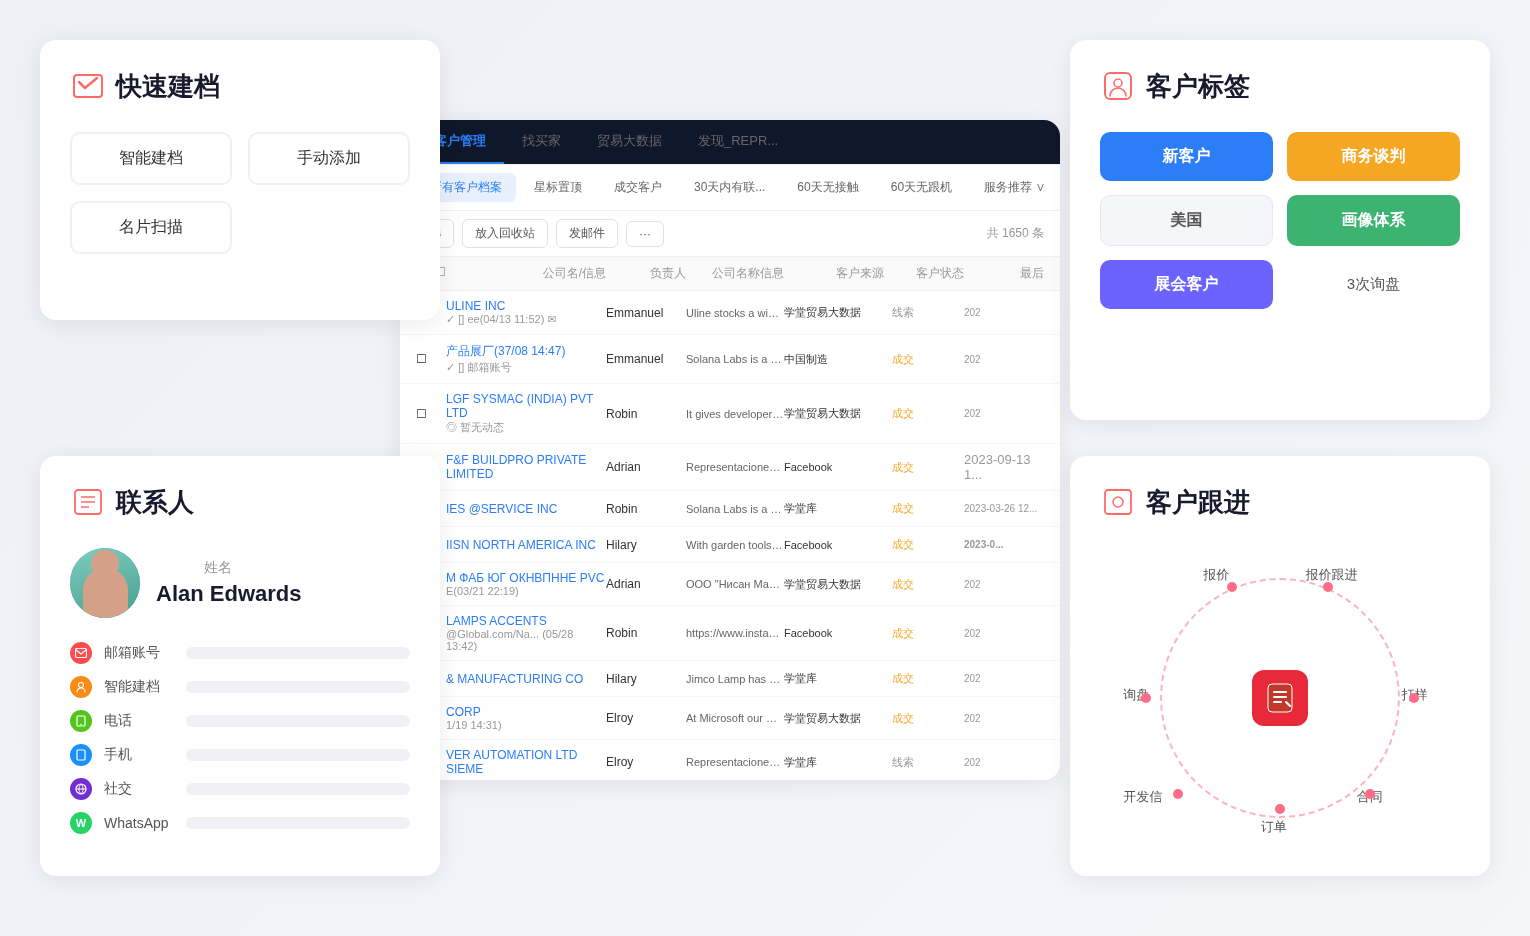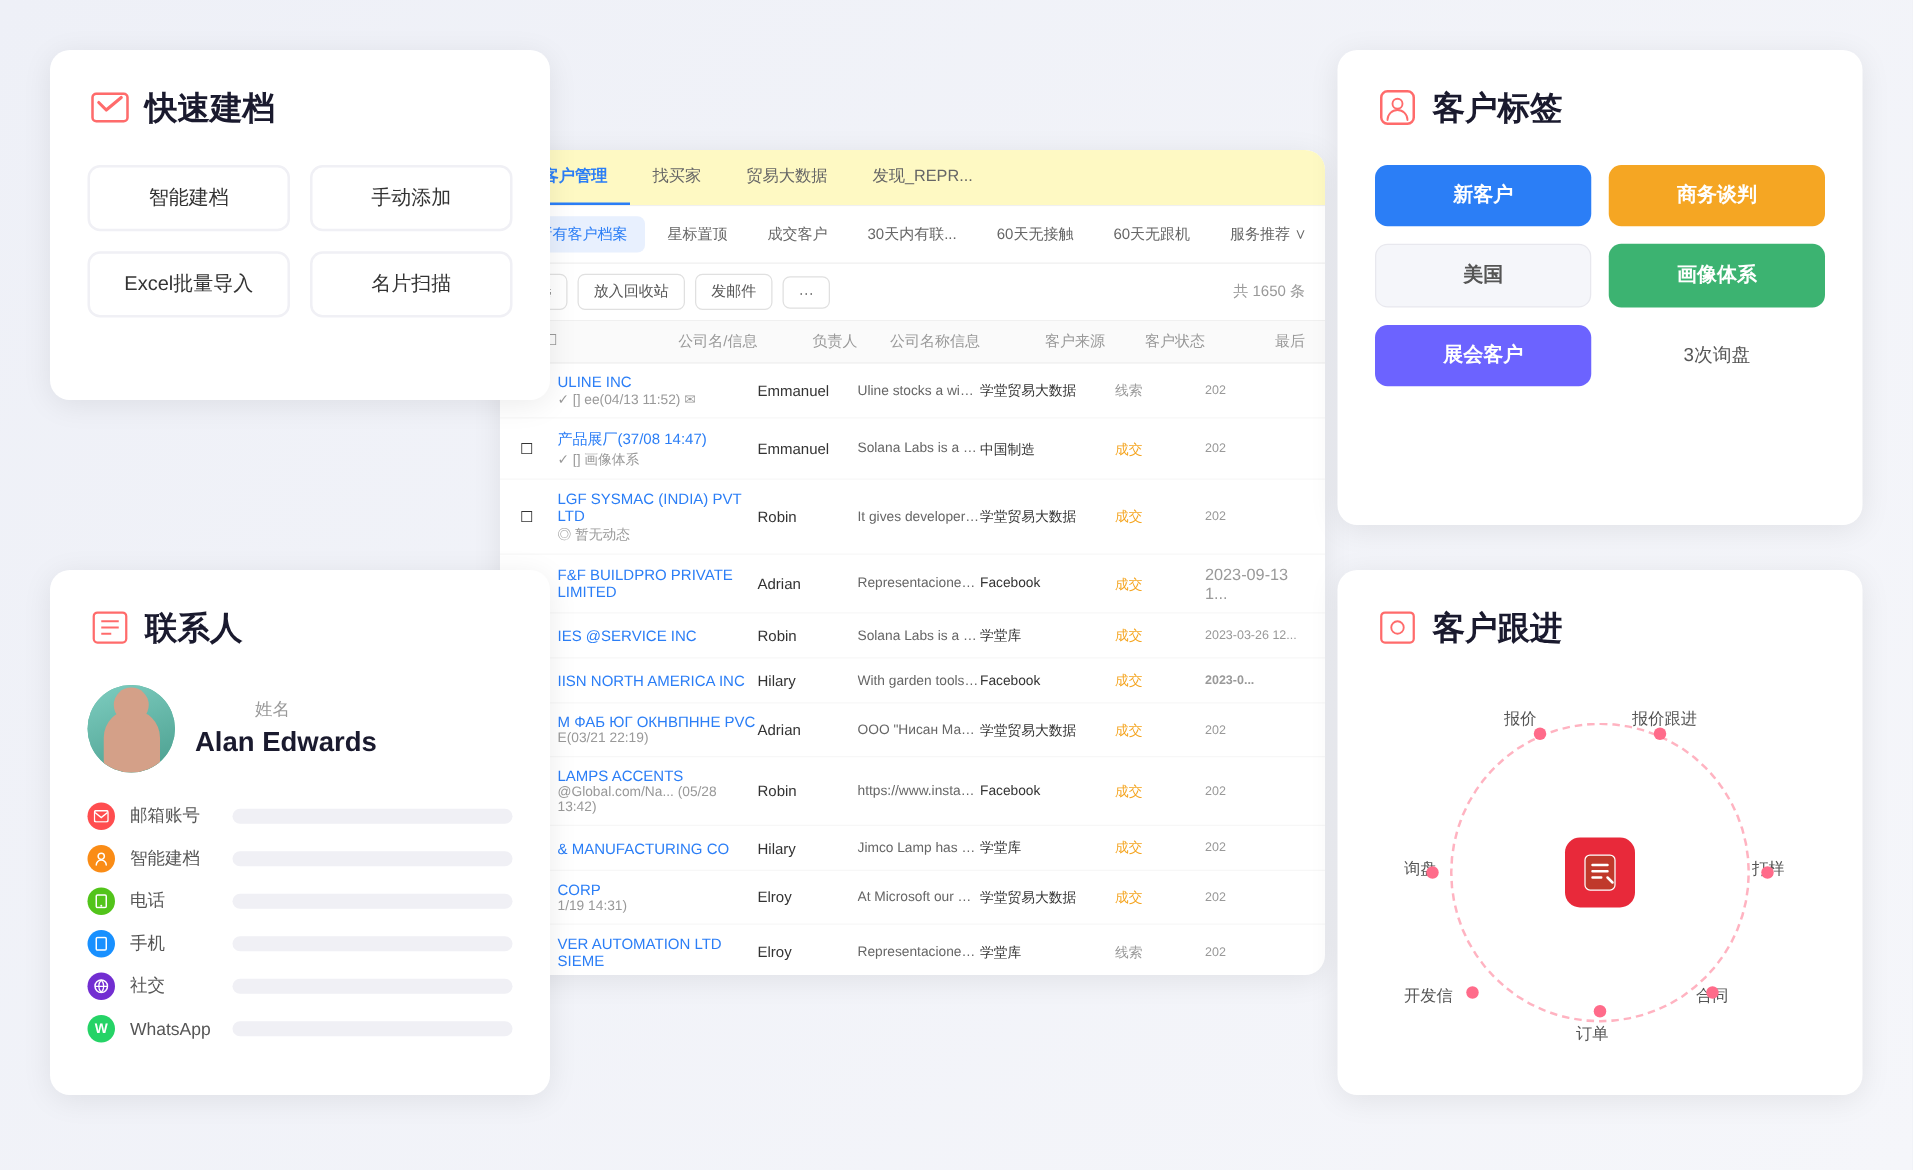--- a/index.html
+++ b/index.html
@@ -295,21 +295,21 @@
       right: 470px;
       height: 660px;
       z-index: 2;
       overflow: hidden;
     }
 
     .table-tabs {
       display: flex;
       border-bottom: 1px solid #f0f0f0;
       padding: 0 16px;
-      background: #fef9c3;
+      background: #0f172a;
     }
 
     .table-tab {
       padding: 12px 18px;
       font-size: 13px;
       color: #666;
       cursor: pointer;
       border-bottom: 2px solid transparent;
       white-space: nowrap;
     }
@@ -444,21 +444,20 @@
           <rect width="28" height="22" x="2" y="5" rx="3" fill="#fff" stroke="#e0e0e0" stroke-width="1.5"></rect>
           <rect width="28" height="22" x="2" y="5" rx="3" fill="none" stroke="#ff6b6b" stroke-width="2"></rect>
           <path d="M7 12 L13 18 L25 8" stroke="#ff6b6b" stroke-width="2.5" stroke-linecap="round" stroke-linejoin="round"></path>
         </svg>
       </div>
       <span class="card-title-text">快速建档</span>
     </div>
     <div class="archive-buttons">
       <button class="archive-btn">智能建档</button>
       <button class="archive-btn">手动添加</button>
-      <button class="archive-btn">Excel批量导入</button>
       <button class="archive-btn">名片扫描</button>
     </div>
   </div>
 
   <div class="card card-customer-tags">
     <div class="card-title">
       <div class="card-title-icon">
         <svg width="32" height="32" viewBox="0 0 32 32" fill="none">
           <rect width="26" height="26" x="3" y="3" rx="5" fill="none" stroke="#ff6b6b" stroke-width="2"></rect>
           <circle cx="16" cy="13" r="4" stroke="#ff6b6b" stroke-width="1.5"></circle>
@@ -656,21 +655,21 @@
       <span>Emmanuel</span>
       <span style="font-size:11px; color:#666; overflow:hidden; white-space:nowrap; text-overflow:ellipsis;">Uline stocks a wide selection of...</span>
       <span style="font-size:11px;">学堂贸易大数据</span>
       <span class="status-badge" style="color:#999;">线索</span>
       <span style="font-size:10px; color:#999;">202</span>
     </div>
           <div class="table-row">
       <span style="cursor:pointer;">☐</span>
       <div>
         <div class="company-name">产品展厂(37/08 14:47)</div>
-        <div class="sub-text">✓ [] 画像体系</div>
+        <div class="sub-text">✓ [] 邮箱账号</div>
       </div>
       <span>Emmanuel</span>
       <span style="font-size:11px; color:#666; overflow:hidden; white-space:nowrap; text-overflow:ellipsis;">Solana Labs is a technology co...</span>
       <span style="font-size:11px;">中国制造</span>
       <span class="status-badge" style="color:#f5a623;">成交</span>
       <span style="font-size:10px; color:#999;">202</span>
     </div>
           <div class="table-row">
       <span style="cursor:pointer;">☐</span>
       <div>

